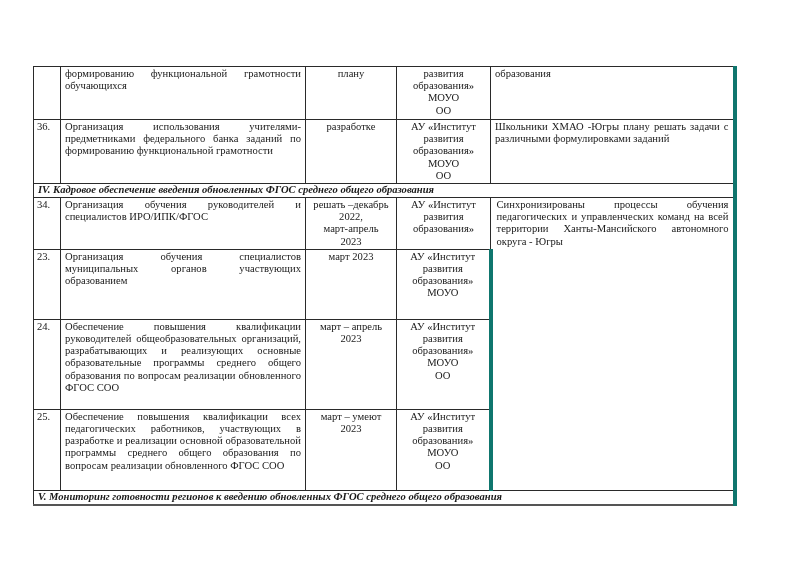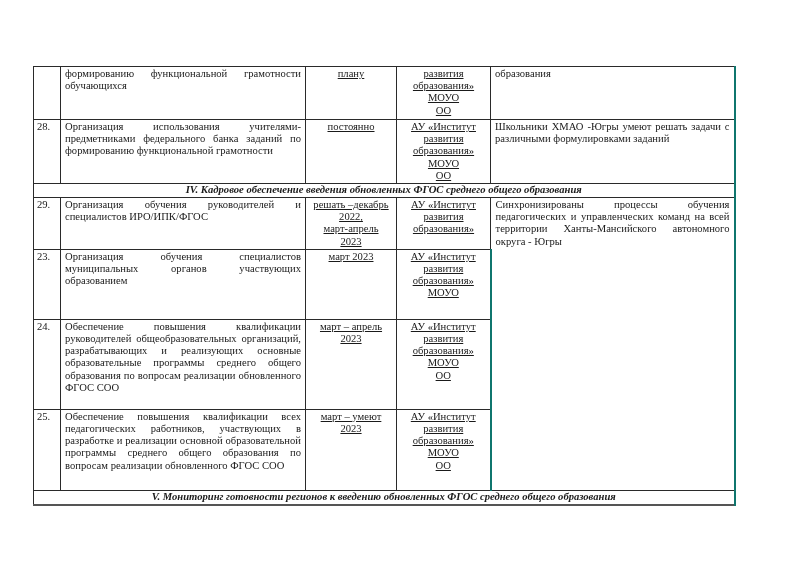--- a/index.html
+++ b/index.html
@@ -3,23 +3,23 @@
 <meta charset="utf-8">
 <style>
   html, body { margin: 0; padding: 0; background: #ffffff; }
   body { width: 800px; height: 566px; position: relative; overflow: hidden;
          font-family: "Liberation Serif", "DejaVu Serif", serif; color: #1a1a1a; }
   table.plan { position: absolute; left: 33px; top: 66px; width: 701px;
                border-collapse: collapse; table-layout: fixed; font-size: 10.6px; line-height: 12.2px; }
   table.plan td { border: 1px solid #2a2a2a; vertical-align: top; padding: 1px 4px; }
   table.plan td.num { padding: 1px 3px; }
   td.text { text-align: justify; text-align-last: left; }
-  td.center { text-align: center; text-decoration: underline; }
-  tr.section td { text-align: center; font-weight: bold; font-style: italic; padding: 0 4px; height: 13px; }
-  table.plan tr td:last-child { border-right: 2px solid #0f766e; }
+  td.center { text-align: center; }
+  tr.section td { font-weight: bold; font-style: italic; padding: 0 4px; height: 13px; }
+  table.plan tr td:last-child { border-right: 4px solid #0f766e; }
   table.plan { border-bottom: 2px solid #555; }
   .line { display: block; }
 </style>
 </head>
 <body>
 
 <table class="plan">
   <colgroup>
     <col style="width:27px">
     <col style="width:245px">
@@ -36,39 +36,39 @@
       <td class="center">
         <span class="line">развития</span>
         <span class="line">образования»</span>
         <span class="line">МОУО</span>
         <span class="line">ОО</span>
       </td>
       <td class="text">образования</td>
     </tr>
 
     <tr style="height:64px">
-      <td class="num">28.</td>
+      <td class="num">36.</td>
       <td class="text">Организация использования учителями-предметниками федерального банка заданий по формированию функциональной грамотности</td>
-      <td class="center">постоянно</td>
+      <td class="center">разработке</td>
       <td class="center">
         <span class="line">АУ «Институт</span>
         <span class="line">развития</span>
         <span class="line">образования»</span>
         <span class="line">МОУО</span>
         <span class="line">ОО</span>
       </td>
-      <td class="text">Школьники ХМАО -Югры умеют решать задачи с различными формулировками заданий</td>
+      <td class="text">Школьники ХМАО -Югры плану решать задачи с различными формулировками заданий</td>
     </tr>
 
     <tr class="section">
       <td colspan="5">IV. Кадровое обеспечение введения обновленных ФГОС среднего общего образования</td>
     </tr>
 
     <tr style="height:47px">
-      <td class="num">29.</td>
+      <td class="num">34.</td>
       <td class="text">Организация обучения руководителей и специалистов ИРО/ИПК/ФГОС</td>
       <td class="center">
         <span class="line">решать –декабрь</span>
         <span class="line">2022,</span>
         <span class="line">март-апрель</span>
         <span class="line">2023</span>
       </td>
       <td class="center">
         <span class="line">АУ «Институт</span>
         <span class="line">развития</span>

